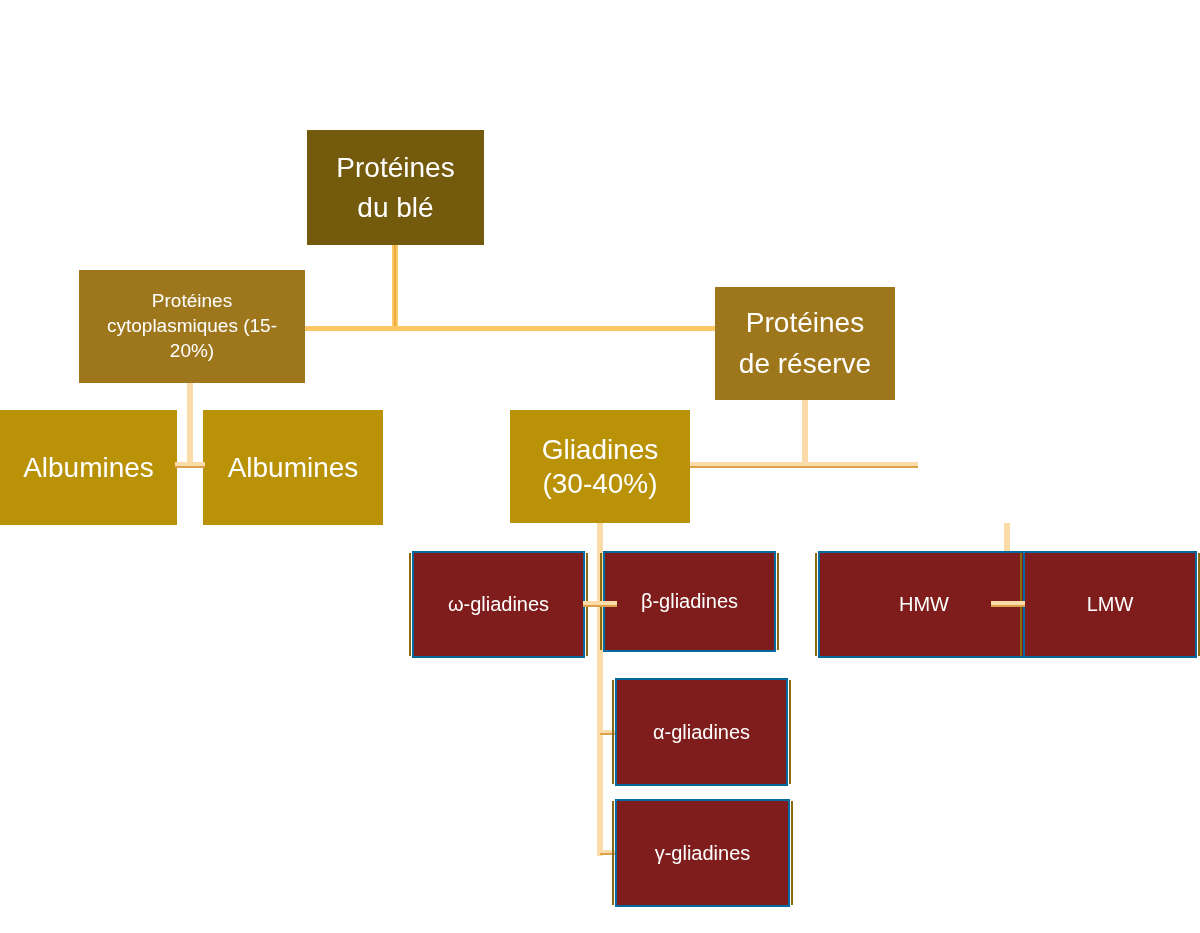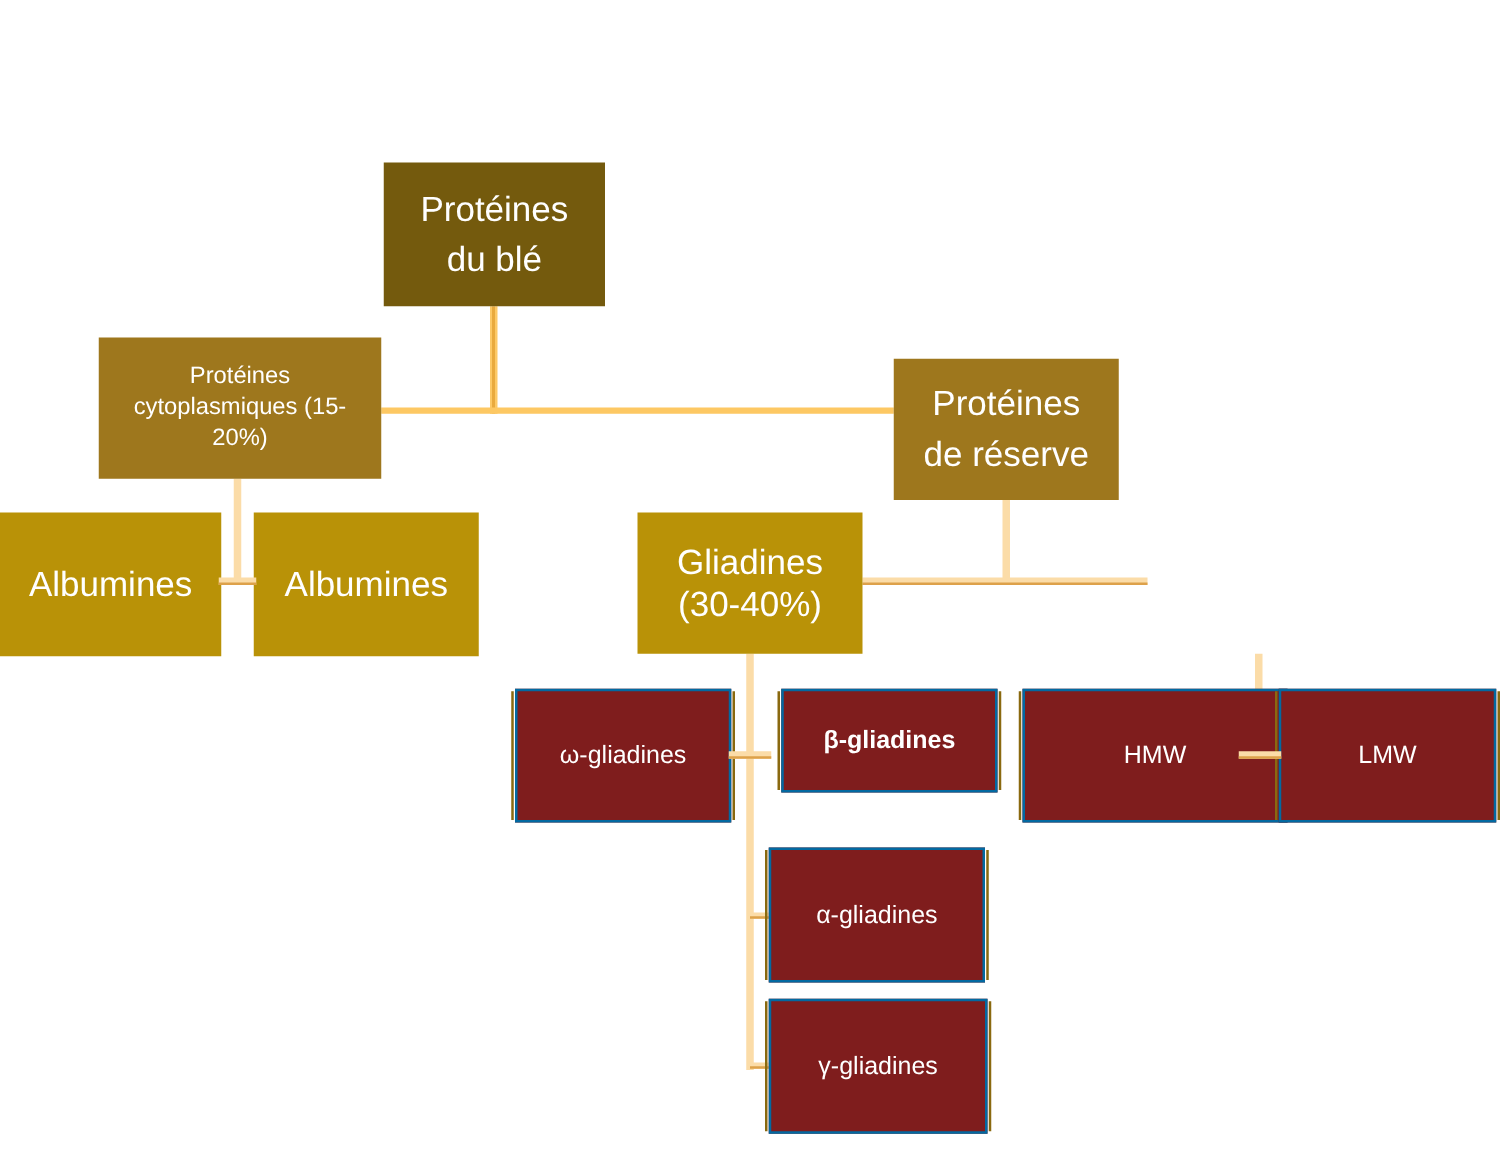--- a/index.html
+++ b/index.html
@@ -79,21 +79,21 @@
   <div class="node lvl3 twoline" style="left:510px;top:410px;width:180px;height:113px;">
     <span>Gliadines</span>
     <span>(30-40%)</span>
   </div>
 
 
   <div class="node lvl4" style="left:412px;top:551px;width:173px;height:107px;">
     <span>ω-gliadines</span>
   </div>
 
-  <div class="node lvl4" style="left:625px;top:551px;width:173px;height:83px;font-weight:bold;">
+  <div class="node lvl4" style="left:603px;top:551px;width:173px;height:101px;">
     <span>β-gliadines</span>
   </div>
 
   <div class="node lvl4" style="left:615px;top:678px;width:173px;height:108px;">
     <span>α-gliadines</span>
   </div>
 
   <div class="node lvl4" style="left:615px;top:799px;width:175px;height:108px;">
     <span>γ-gliadines</span>
   </div>

